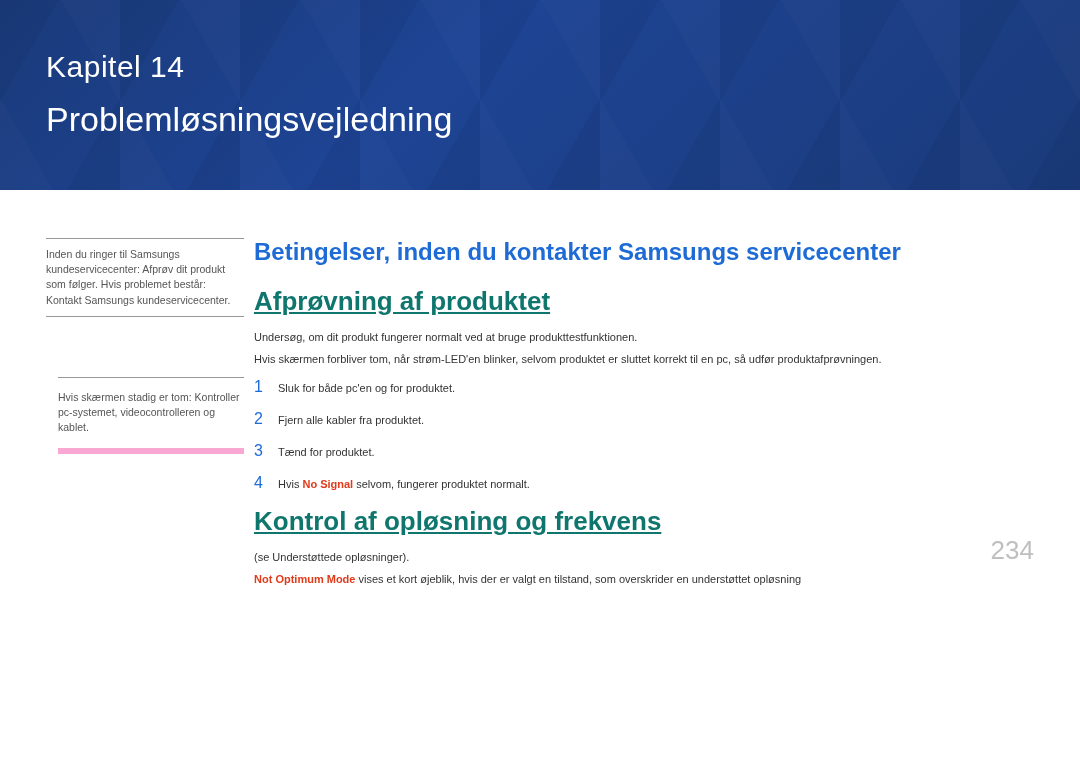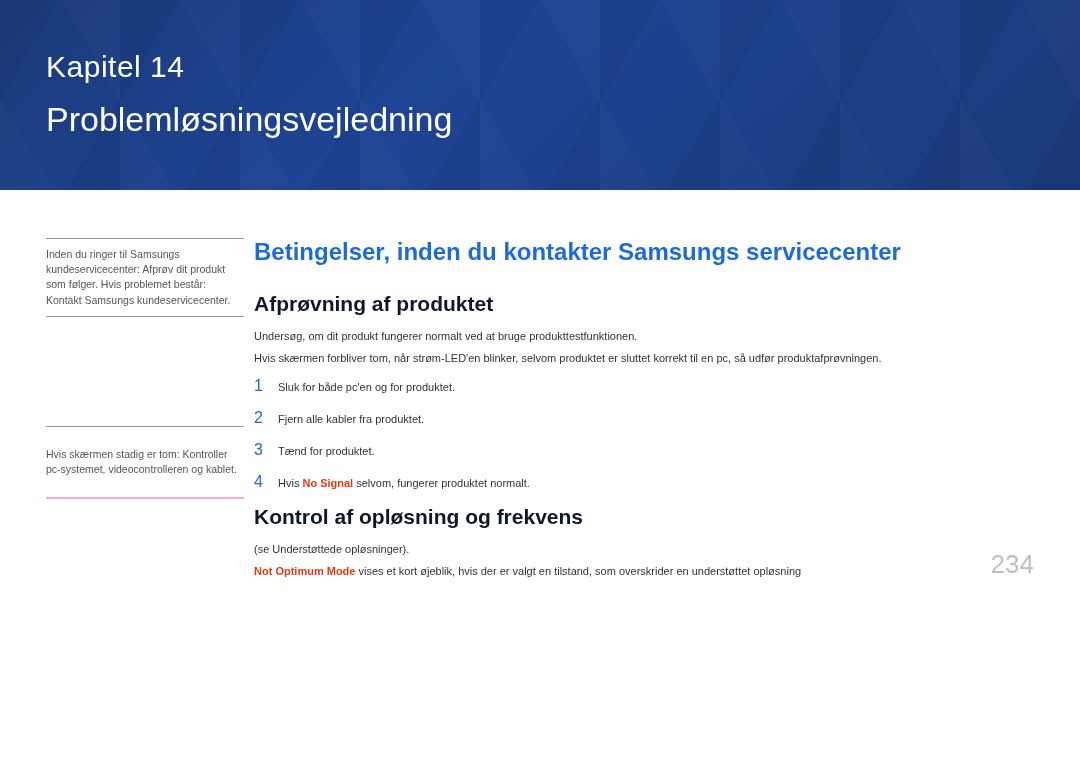--- a/index.html
+++ b/index.html
@@ -17,33 +17,33 @@
     background-image:
       linear-gradient(60deg, rgba(255,255,255,0.03) 25%, transparent 25%, transparent 75%, rgba(255,255,255,0.03) 75%),
       linear-gradient(-60deg, rgba(0,0,0,0.08) 25%, transparent 25%, transparent 75%, rgba(0,0,0,0.08) 75%);
     background-size: 120px 200px;
     opacity: 0.6;
   }
   .chapter-label { position: relative; color: #fff; font-size: 30px; font-weight: 300; letter-spacing: 0.5px; }
   .chapter-title { position: relative; color: #fff; font-size: 34px; font-weight: 400; margin-top: 16px; }
   .content { display: flex; padding: 48px 46px 0 46px; }
   .sidebar { width: 198px; flex: 0 0 198px; font-size: 10.5px; line-height: 1.45; color: #555; }
-  .side-note { border-top: 1px solid #999; border-bottom: 1px solid #999; padding: 8px 0; margin-bottom: 109px; }
-  .side-note2 { border-top: 1px solid #999; border-bottom: 2px solid #f9a8d4; padding: 20px 0; }
+  .side-note { border-top: 1px solid #999; border-bottom: 1px solid #999; padding: 8px 0; margin-bottom: 60px; }
+  .side-note2 { border-top: 1px solid #999; border-bottom: 6px solid #f9a8d4; padding: 12px 0; margin-left: 12px; }
   .main { flex: 1; padding-left: 10px; }
-  .h-blue { color: #1e6bd6; font-size: 24px; font-weight: 600; margin-bottom: 26px; }
-  .h-black { color: #0f172a; font-size: 21px; font-weight: 600; margin: 0 0 12px 0; }
+  .h-blue { color: #1e6bd6; font-size: 24px; font-weight: 600; margin-bottom: 20px; }
+  .h-black { color: #0f766e; font-size: 26px; font-weight: 600; margin: 0 0 12px 0; text-decoration: underline; }
   .para { font-size: 11px; color: #333; line-height: 1.6; margin-bottom: 4px; }
   .steps { margin-top: 10px; }
   .step { display: flex; align-items: baseline; margin-bottom: 14px; }
   .step-num { color: #1e6bd6; font-size: 16px; font-weight: 500; width: 24px; flex: 0 0 24px; }
   .step-text { font-size: 11px; color: #333; }
   .bold-red { color: #e03a1a; font-weight: 700; }
   .section2 { margin-top: 14px; }
-  .page-num { position: absolute; right: 46px; bottom: 18px; color: #bfbfbf; font-size: 26px; font-weight: 300; margin-top: 20px; }
+  .page-num { position: absolute; right: 46px; bottom: 32px; color: #bfbfbf; font-size: 26px; font-weight: 300; margin-top: 20px; }
 </style>
 </head>
 <body>
 
 <div class="page">
 
   <div class="header">
     <div class="chapter-label">Kapitel  14</div>
     <div class="chapter-title">Problemløsningsvejledning</div>
   </div>

